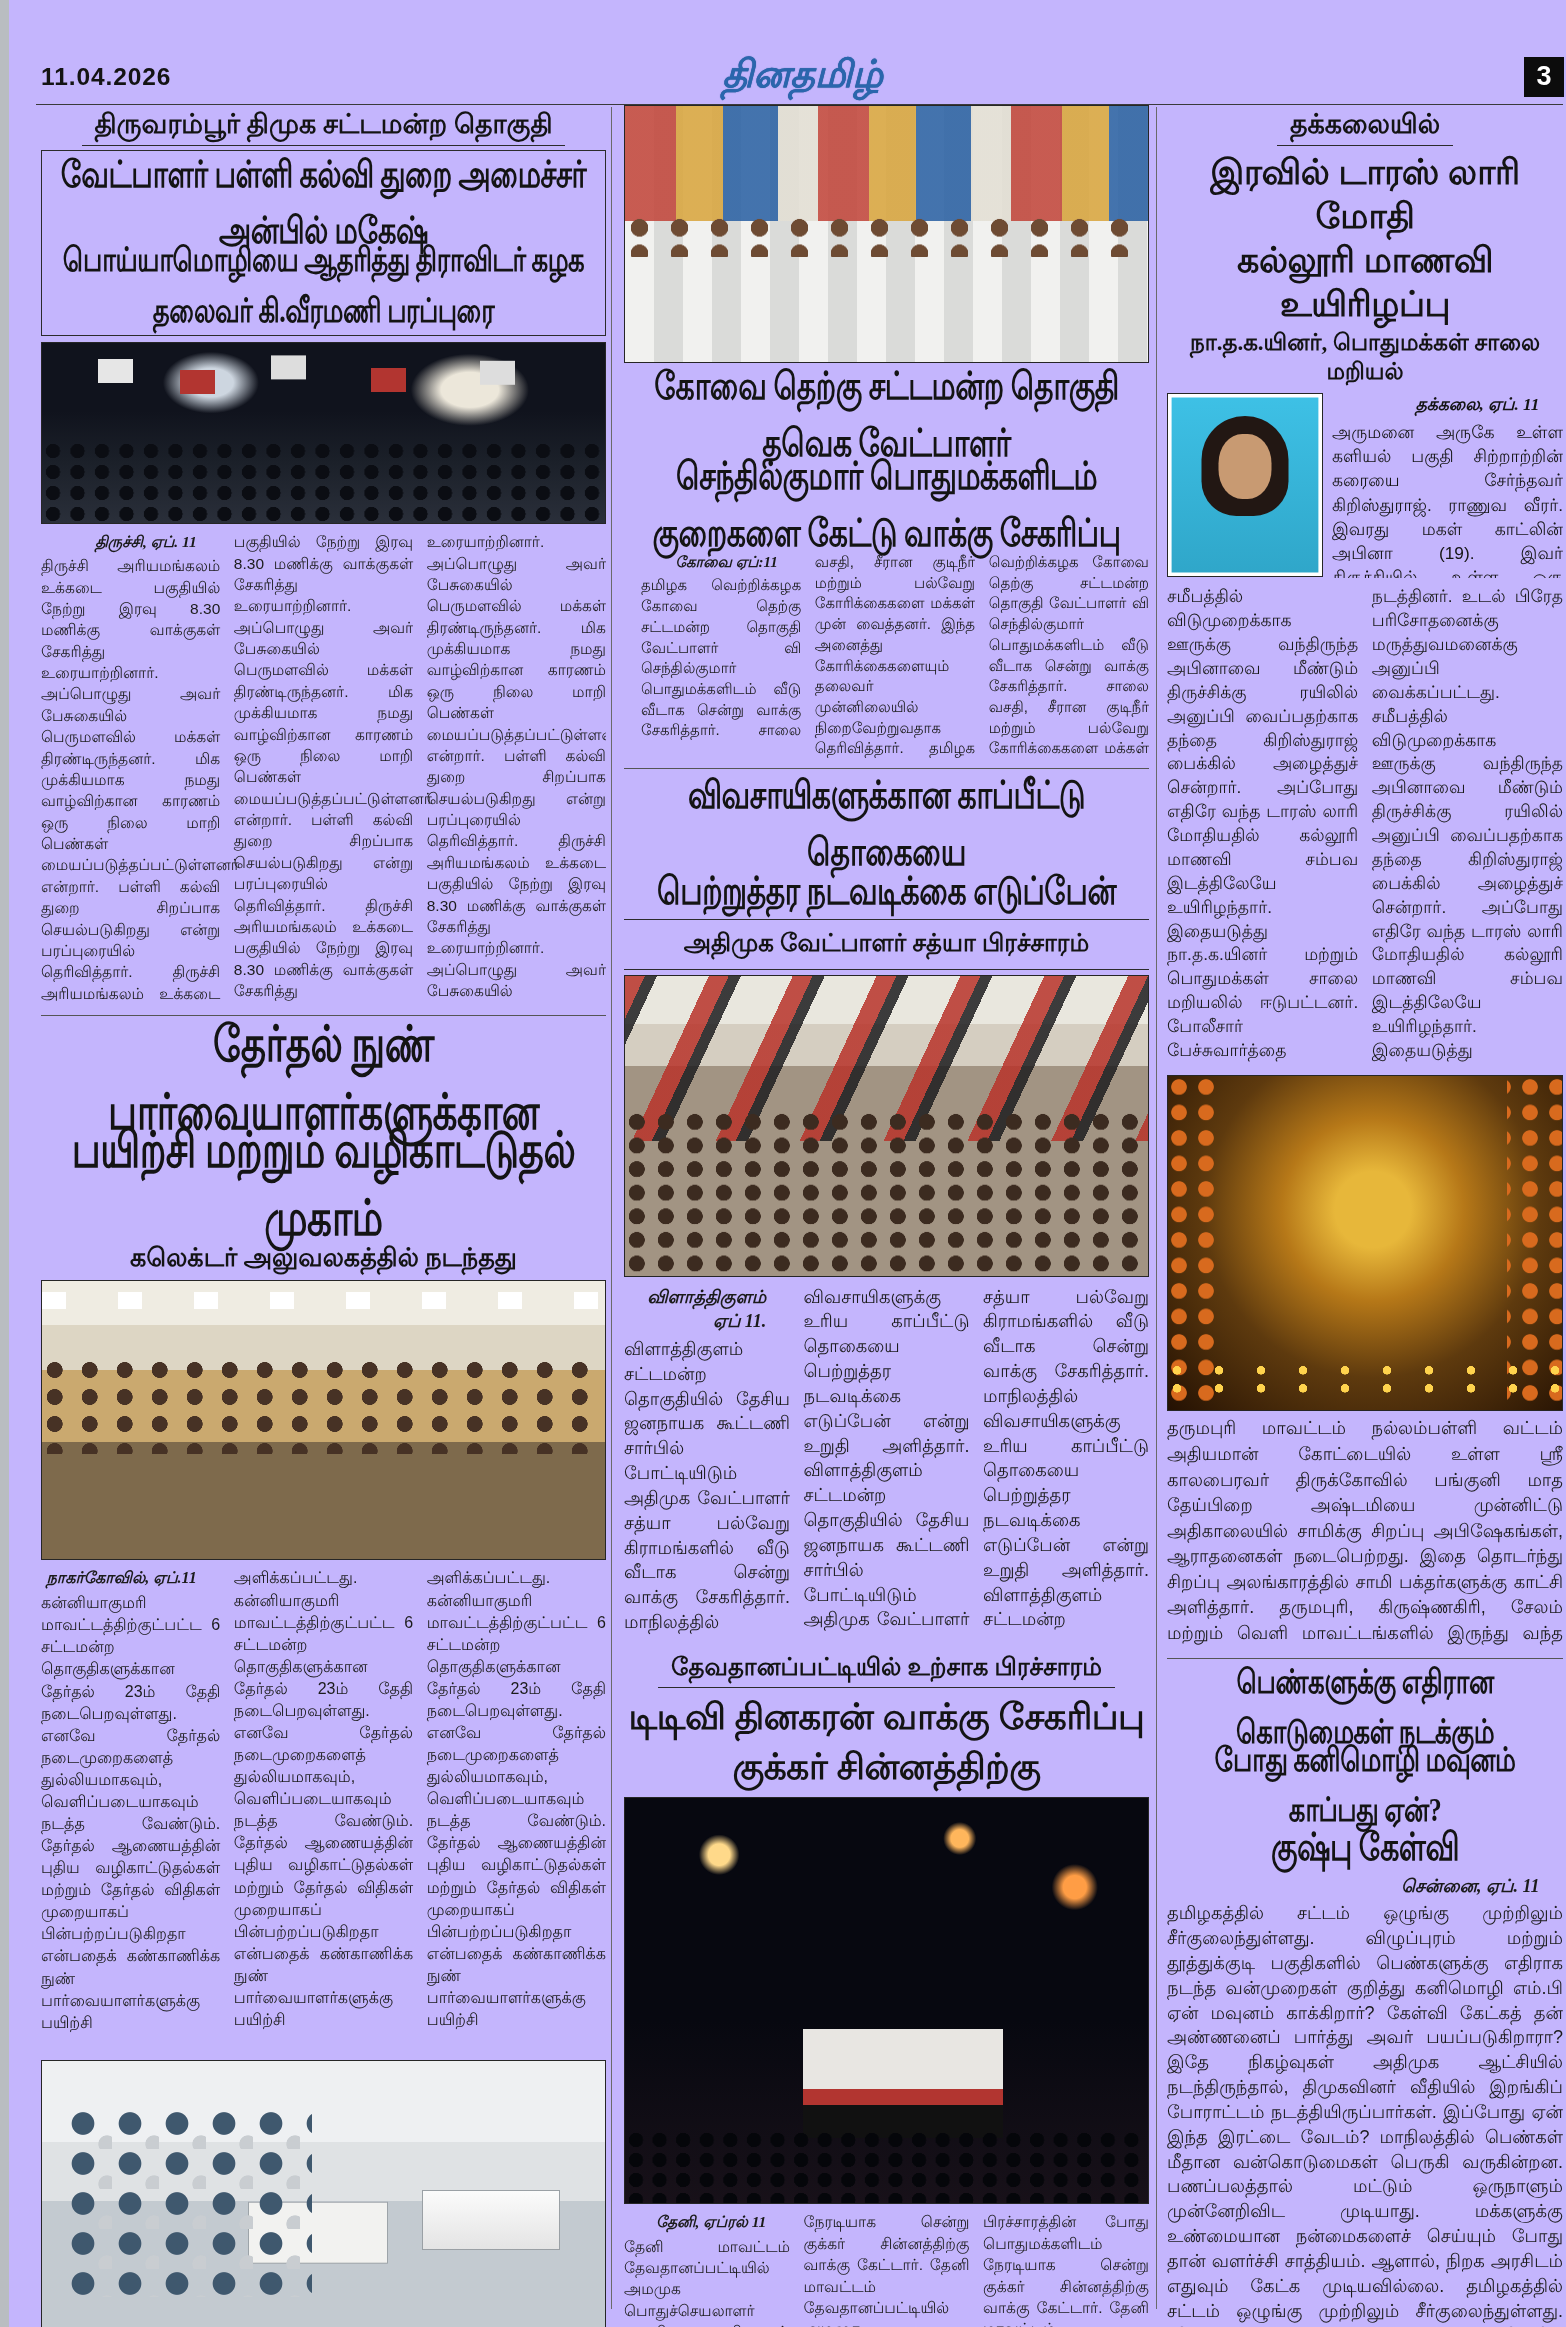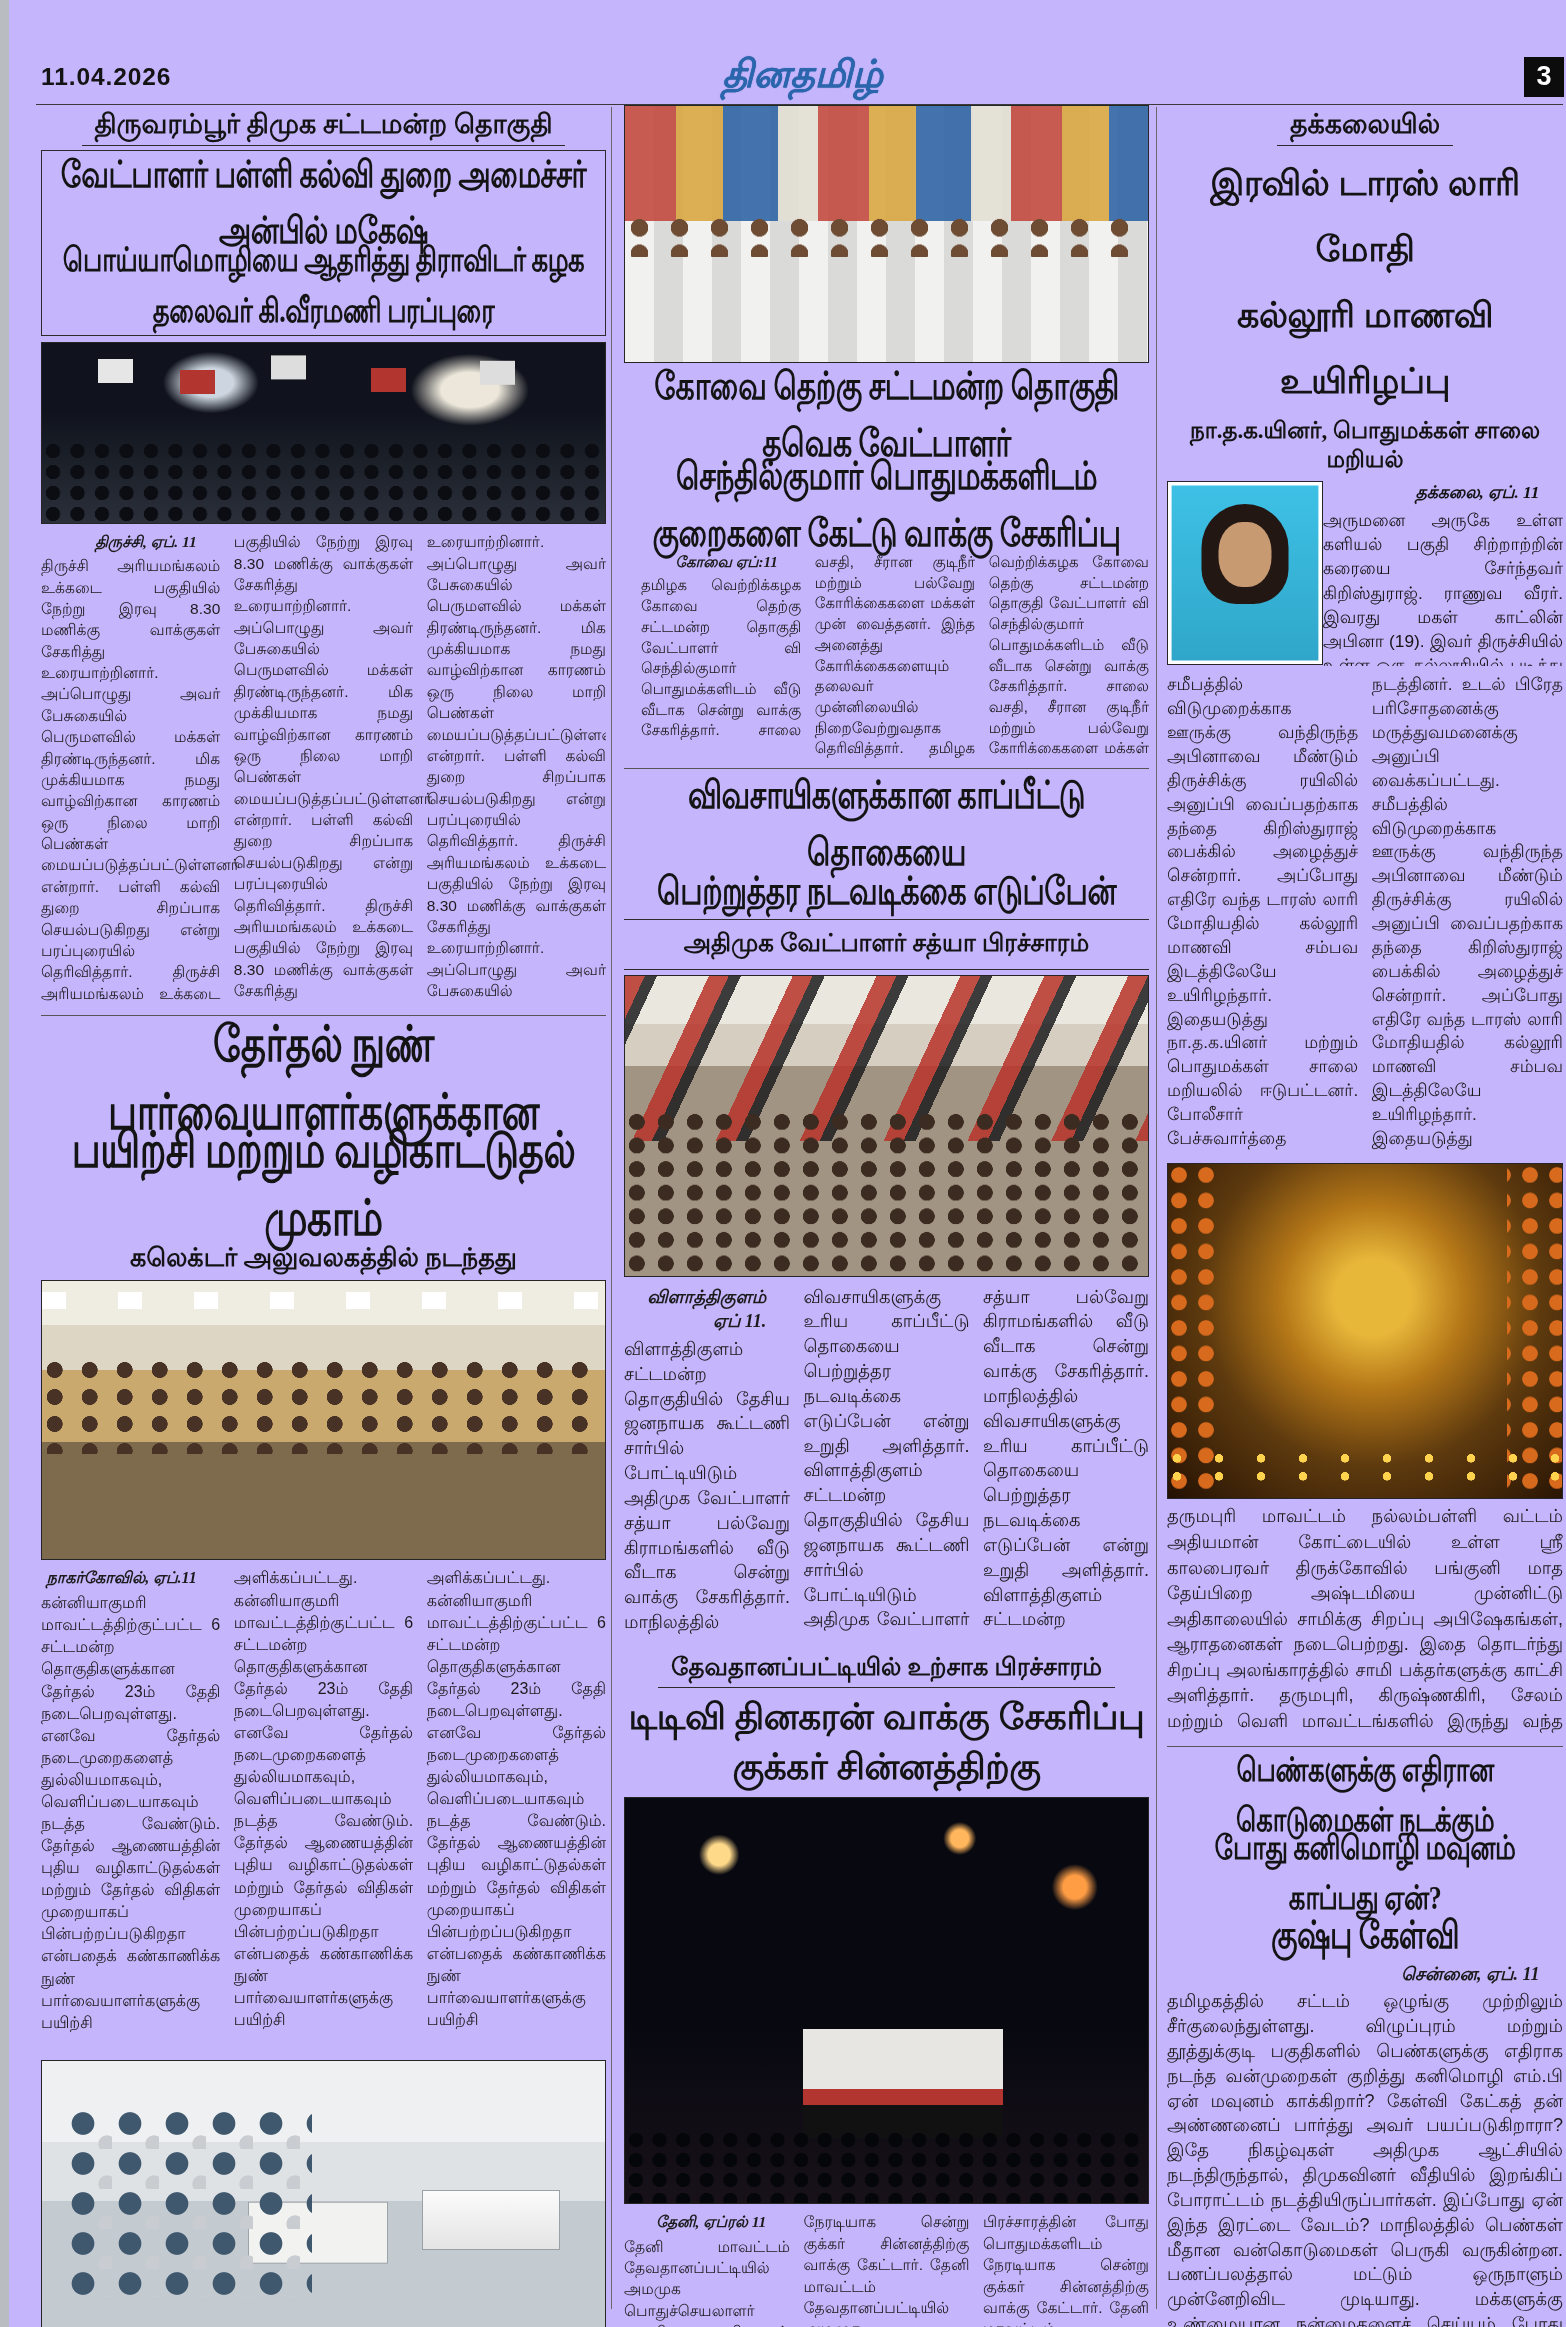--- a/index.html
+++ b/index.html
@@ -112,23 +112,23 @@
                  radial-gradient(circle 9px at 42px 35px,#c9cdd1 92%,rgba(0,0,0,0)) 0 0/47px 40px;}
 
   
   .a1-h1{font-size:29px;line-height:44px;}
   .a1-h2{font-size:26px;line-height:40px;}
   .a1-body{height:475px;font-size:15.5px;}
 
   .a2-h{font-size:30px;line-height:45px;}
   .a2-body{height:207px;font-size:15px;margin-top:3.6px;margin-left:17px;}
 
-  .a3-h{font-size:35px;line-height:66px;}
+  .a3-h{font-size:35px;line-height:44px;}
   .a3-sub{font-size:23px;}
-  .a3-top{display:flex;margin-top:5.5px;}
+  .a3-top{display:flex;gap:9px;margin-top:5.5px;}
   .a3-toptext{flex:1;font-size:17.3px;line-height:1.4;text-align:justify;overflow:hidden;height:185px;}
   .a3-body{height:484px;font-size:17.3px;margin-top:7.3px;}
 
   .a4-h{font-size:39px;line-height:53px;}
   .a4-sub{font-size:25.5px;margin:5.5px 0 1.8px;}
   .a4-body{height:485px;font-size:16px;}
 
   .a5-h{font-size:30px;line-height:45px;}
   .a5-sub{font-size:24.5px;}
   .a5-body{height:367px;font-size:18px;}

